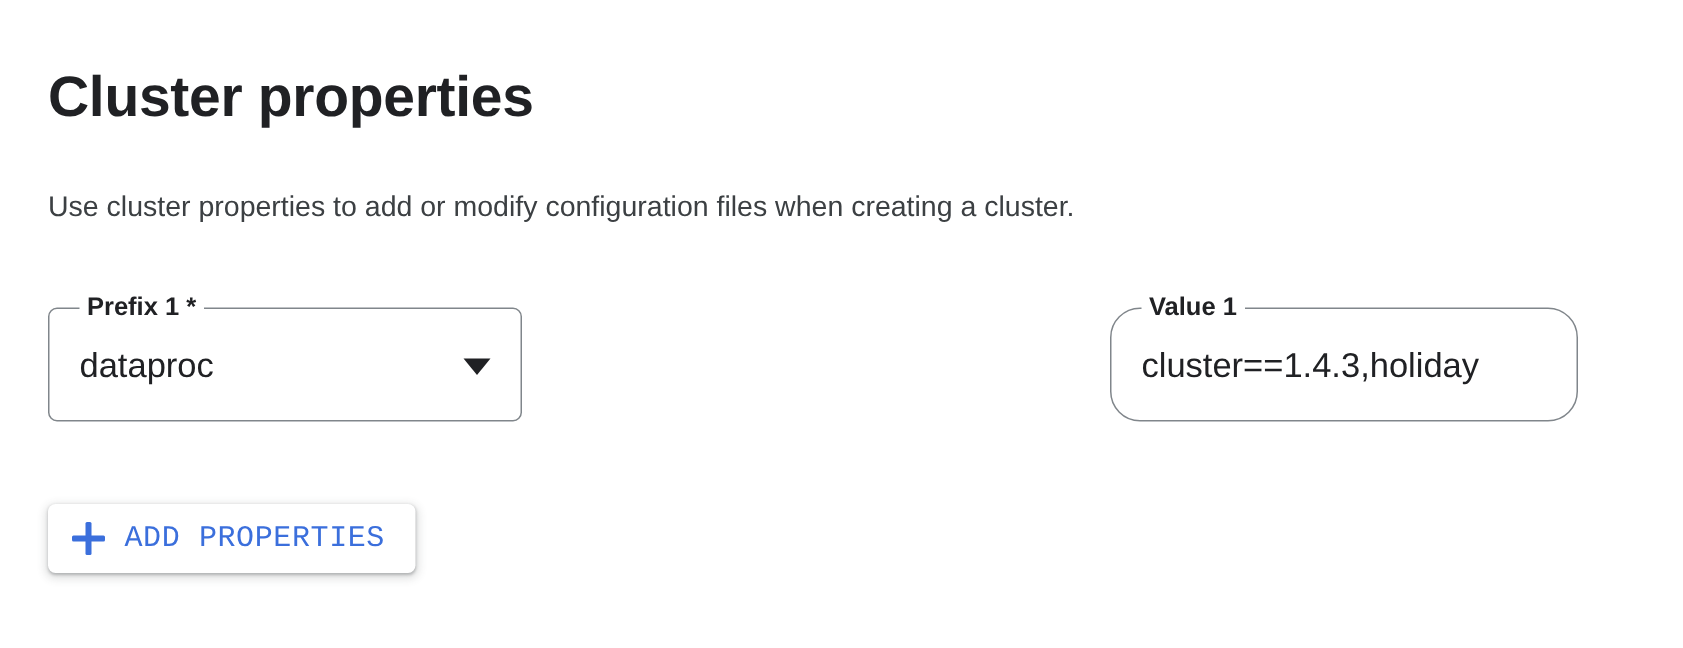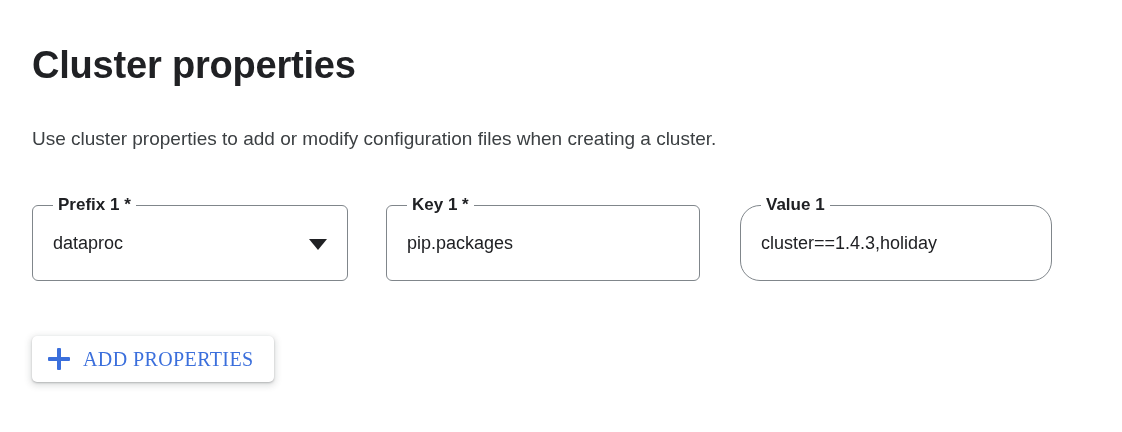--- a/index.html
+++ b/index.html
@@ -84,21 +84,21 @@
     white-space: nowrap;
   }
 
   .field-value {
     position: absolute;
     left: 20px;
     top: 20px;
     right: 46px;
     height: 34px;
     line-height: 34px;
-    font-size: 18px;
+    font-size: 23px;
     font-weight: 400;
     color: #202124;
     white-space: nowrap;
     overflow: hidden;
   }
 
   .field.f-key .field-value,
   .field.f-value .field-value {
     right: 8px;
   }
@@ -124,21 +124,21 @@
     height: 46px;
     padding: 0 20px 0 16px;
     display: flex;
     align-items: center;
     gap: 13px;
     background: #ffffff;
     border: none;
     border-radius: 5px;
     box-shadow: 0 1px 2px 0 rgba(60,64,67,.30), 0 2px 6px 2px rgba(60,64,67,.15);
     cursor: pointer;
-    font-family: Liberation Serif, serif;
+    font-family: Liberation Mono, monospace;
   }
 
   .plus-icon {
     position: relative;
     width: 22px;
     height: 22px;
     flex: 0 0 22px;
   }
   .plus-icon::before,
   .plus-icon::after {
@@ -178,24 +178,20 @@
   <p class="page-subtitle">Use cluster properties to add or modify configuration files when creating a cluster.</p>
 
   <div class="field-row">
 
     <div class="field f-prefix">
       <span class="field-label">Prefix 1 *</span>
       <span class="field-value">dataproc</span>
       <span class="select-arrow"></span>
     </div>
 
-    <div class="field f-key">
-      <span class="field-label">Key 1 *</span>
-      <span class="field-value">pip.packages</span>
-    </div>
 
     <div class="field f-value">
       <span class="field-label">Value 1</span>
       <span class="field-value">cluster==1.4.3,holiday</span>
     </div>
 
   </div>
 
   <button class="add-button">
     <span class="plus-icon"></span>

